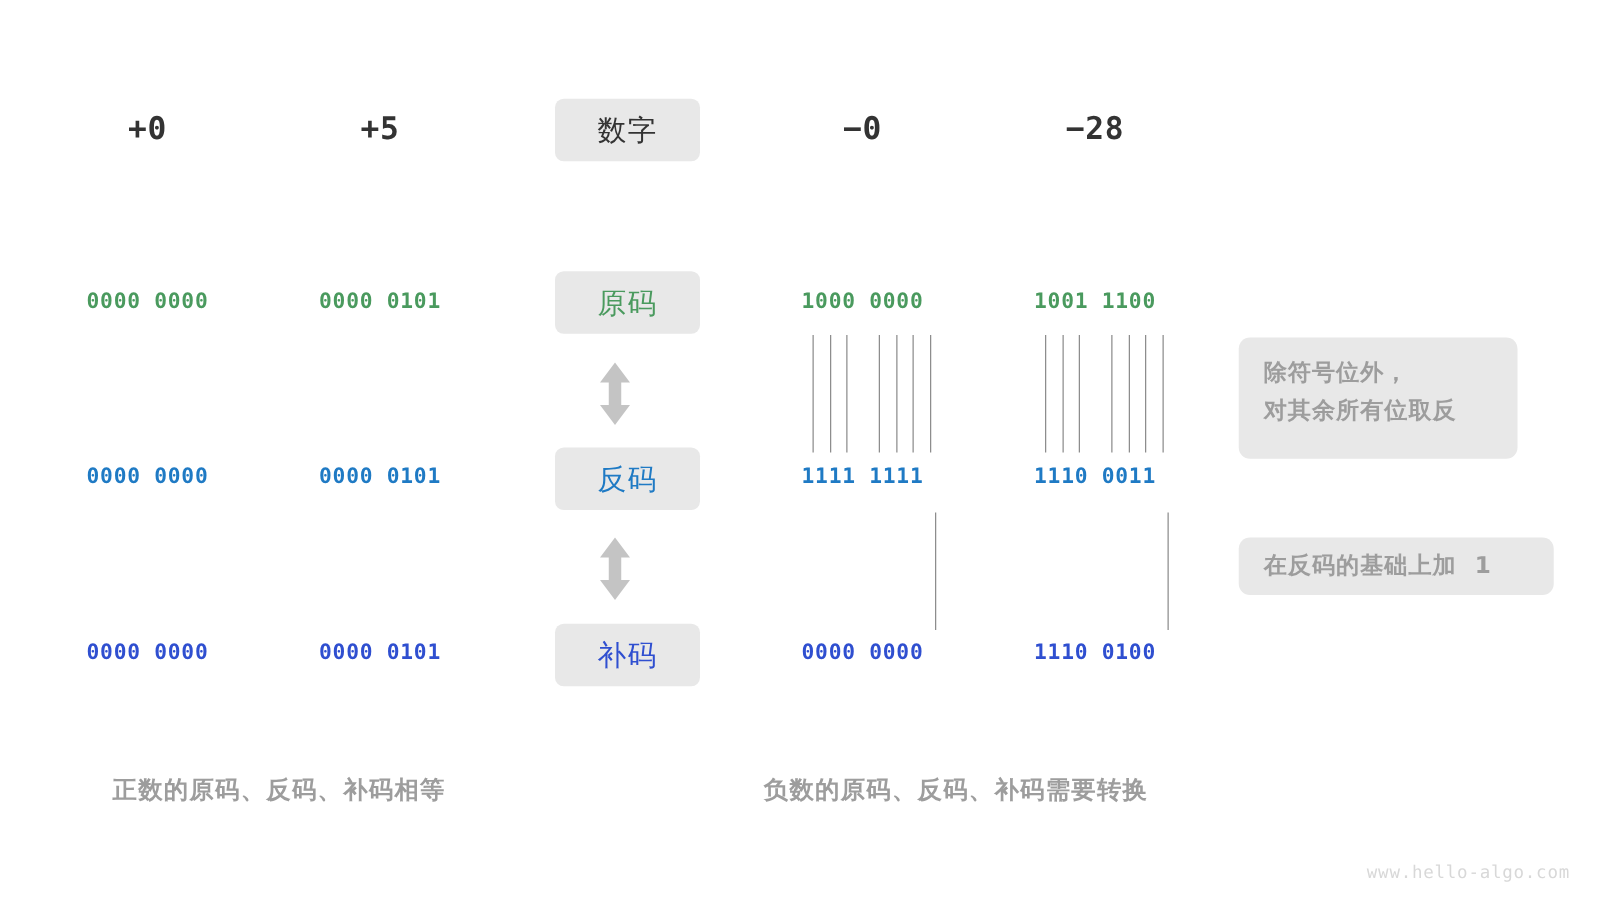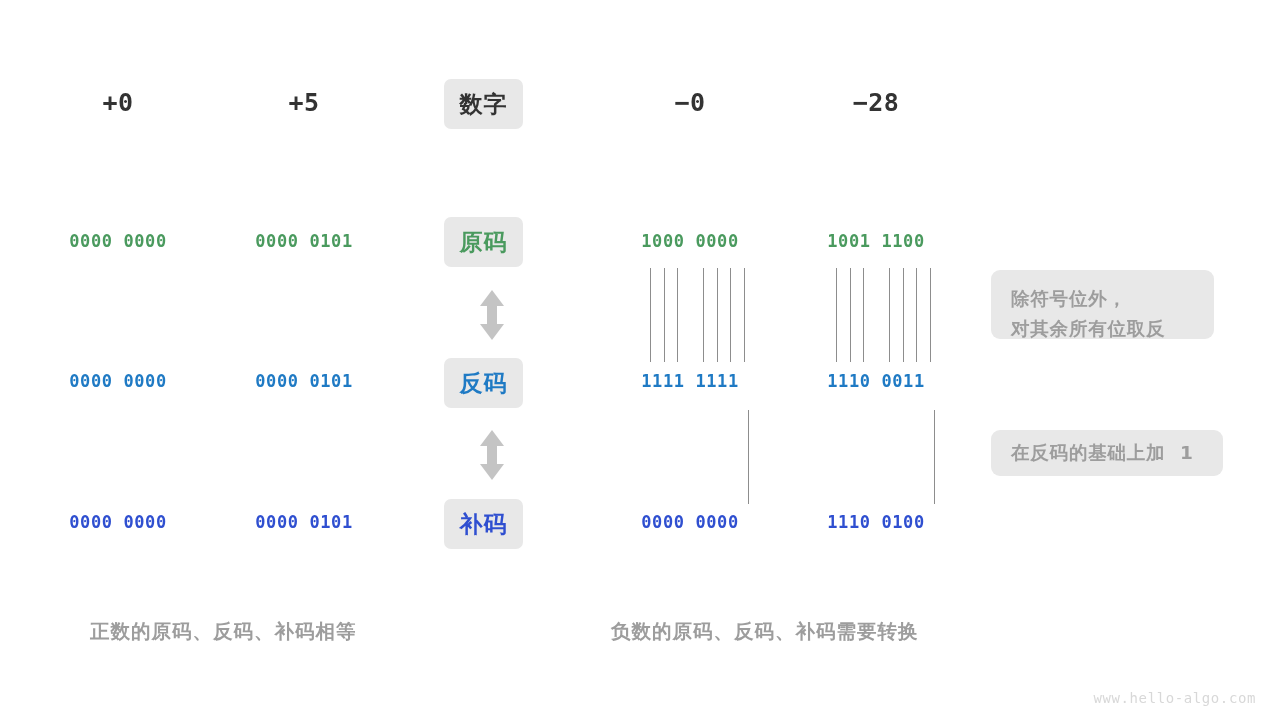--- a/index.html
+++ b/index.html
@@ -51,23 +51,23 @@
 
   
   .chip {
     position: absolute;
     background: #e8e8e8;
     border-radius: 7px;
     display: flex;
     align-items: center;
     justify-content: center;
     font-size: 23px;
-    font-weight: bold;
+    font-weight: normal;
     letter-spacing: 1px;
-    width: 79px;
+    width: 116px;
     height: 50px;
     left: 444px;
   }
   .chip.dark   { color: #333333; }
   .chip.green  { color: #4a9a5e; }
   .chip.blue   { color: #1f7ac4; }
   .chip.indigo { color: #2f4fd0; }
 
   
   .darrow {
@@ -173,26 +173,26 @@
   <div class="vline" style="left:849.5px;top:268px; height:94px;"></div>
   <div class="vline" style="left:863px;  top:268px; height:94px;"></div>
   <div class="vline" style="left:889px;  top:268px; height:94px;"></div>
   <div class="vline" style="left:902.5px;top:268px; height:94px;"></div>
   <div class="vline" style="left:916px;  top:268px; height:94px;"></div>
   <div class="vline" style="left:929.5px;top:268px; height:94px;"></div>
 
   <div class="vline" style="left:748px; top:410px; height:94px;"></div>
   <div class="vline" style="left:934px; top:410px; height:94px;"></div>
 
-  <div class="note" style="left:991px; top:270px; width:223px; height:69px;">
+  <div class="note" style="left:991px; top:270px; width:223px; height:97px;">
     <div>除符号位外，</div>
     <div>对其余所有位取反</div>
   </div>
 
-  <div class="note" style="left:991px; top:430px; width:232px; height:46px; padding-top:8px;">
+  <div class="note" style="left:991px; top:430px; width:252px; height:46px; padding-top:8px;">
     <div>在反码的基础上加&nbsp; 1</div>
   </div>
 
   <div class="caption" style="left:58px; top:618px;">正数的原码、反码、补码相等</div>
   <div class="caption" style="left:579px; top:618px;">负数的原码、反码、补码需要转换</div>
 
   <div class="watermark">www.hello-algo.com</div>
 
 </div>
 

